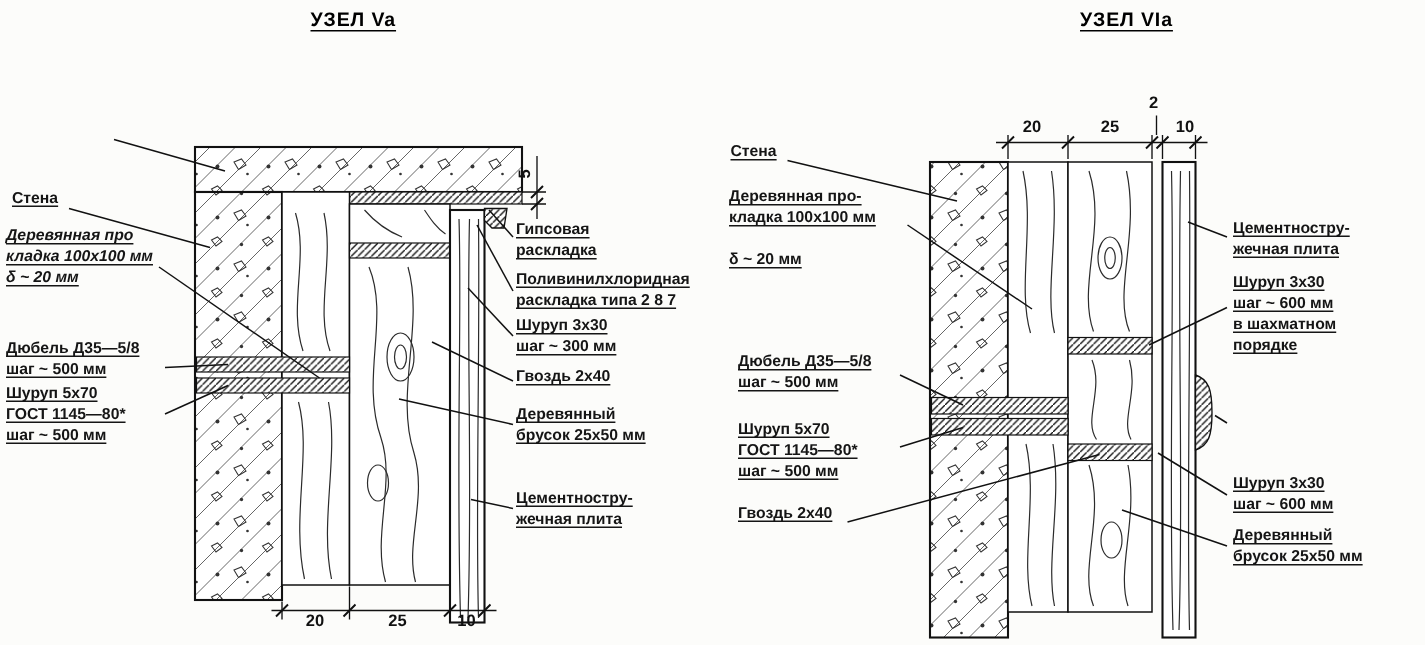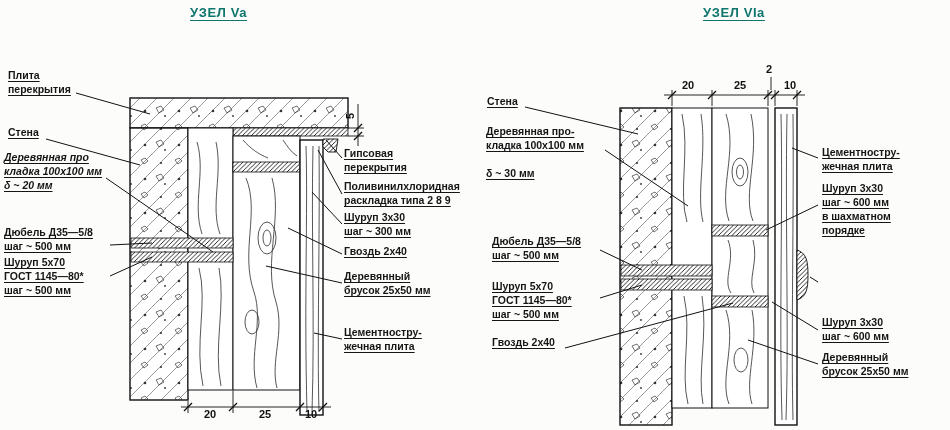--- a/index.html
+++ b/index.html
@@ -23,21 +23,22 @@
     text-decoration-thickness:1px;
     color:#151515;
   }
   .title {
     position:absolute;
     font-size:13px;
     font-weight:bold;
     letter-spacing:0.6px;
     text-decoration:underline;
     text-underline-offset:3px;
-    color:#0f766e;
+    color:#000000;
+    margin-left:17px;
   }
   .dim {
     position:absolute;
     font-size:11px;
     font-weight:bold;
     color:#111;
     width:22px;
     text-align:center;
   }
   .rot { transform:rotate(-90deg); transform-origin:center center; width:14px; }
@@ -140,53 +141,51 @@
       <path class="lead" d="M818,205 L766,230"></path>
       <path class="lead" d="M818,282 L810,277"></path>
       <path class="lead" d="M818,330 L772,302"></path>
       <path class="lead" d="M818,364 L748,340"></path>
     </g>
   </svg>
 
   <div class="title" style="left:190px; top:5px;">УЗЕЛ Va</div>
   <div class="title" style="left:703px; top:5px;">УЗЕЛ VIa</div>
 
-  <div class="lbl" style="left:8px;   top:69px;">Плита
-перекрытия</div>
   <div class="lbl" style="left:8px;   top:126px;">Стена</div>
   <div class="lbl" style="left:4px;   top:151px;font-style:italic;">Деревянная про
 кладка 100x100 мм
 δ ~ 20 мм</div>
   <div class="lbl" style="left:4px;   top:226px;">Дюбель Д35—5/8
 шаг ~ 500 мм</div>
   <div class="lbl" style="left:4px;   top:256px;">Шуруп 5x70
 ГОСТ 1145—80*
 шаг ~ 500 мм</div>
   <div class="lbl" style="left:344px; top:147px;">Гипсовая
-перекрытия</div>
+раскладка</div>
   <div class="lbl" style="left:344px; top:180px;">Поливинилхлоридная
-раскладка типа 2 8 9</div>
+раскладка типа 2 8 7</div>
   <div class="lbl" style="left:344px; top:211px;">Шуруп 3x30
 шаг ~ 300 мм</div>
   <div class="lbl" style="left:344px; top:245px;">Гвоздь 2x40</div>
   <div class="lbl" style="left:344px; top:270px;">Деревянный
 брусок 25x50 мм</div>
   <div class="lbl" style="left:344px; top:326px;">Цементностру-
 жечная плита</div>
 
   <div class="dim" style="left:199px; top:408px;">20</div>
   <div class="dim" style="left:254px; top:408px;">25</div>
   <div class="dim" style="left:300px; top:408px;">10</div>
   <div class="dim rot" style="left:343px; top:110px;">5</div>
 
   <div class="lbl" style="left:487px; top:95px;">Стена</div>
   <div class="lbl" style="left:486px; top:125px;">Деревянная про-
 кладка 100x100 мм
 
-δ ~ 30 мм</div>
+δ ~ 20 мм</div>
   <div class="lbl" style="left:492px; top:235px;">Дюбель Д35—5/8
 шаг ~ 500 мм</div>
   <div class="lbl" style="left:492px; top:280px;">Шуруп 5x70
 ГОСТ 1145—80*
 шаг ~ 500 мм</div>
   <div class="lbl" style="left:492px; top:336px;">Гвоздь 2x40</div>
   <div class="lbl" style="left:822px; top:146px;">Цементностру-
 жечная плита</div>
   <div class="lbl" style="left:822px; top:182px;">Шуруп 3x30
 шаг ~ 600 мм

